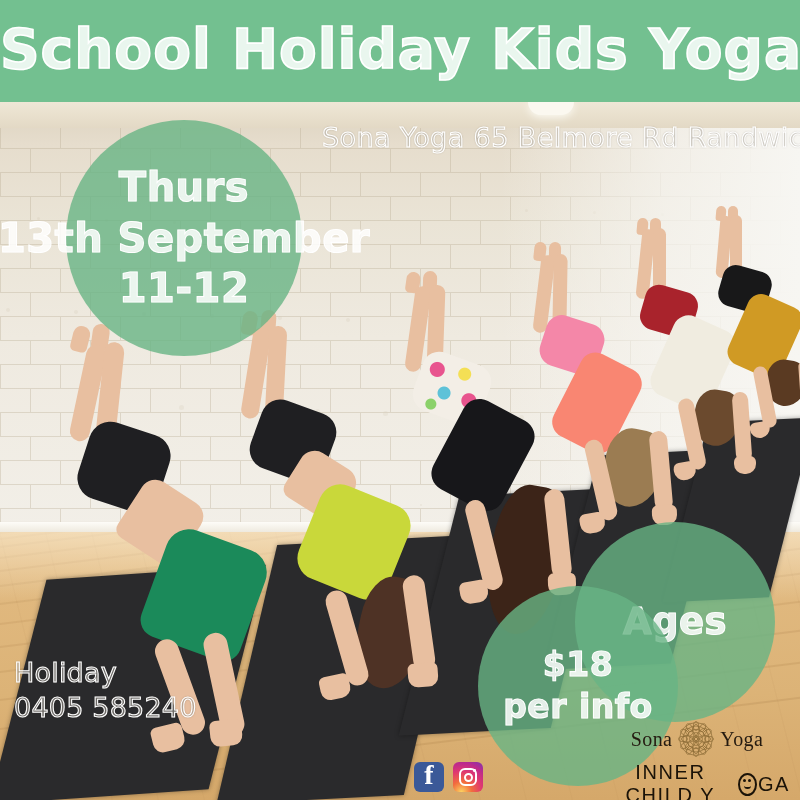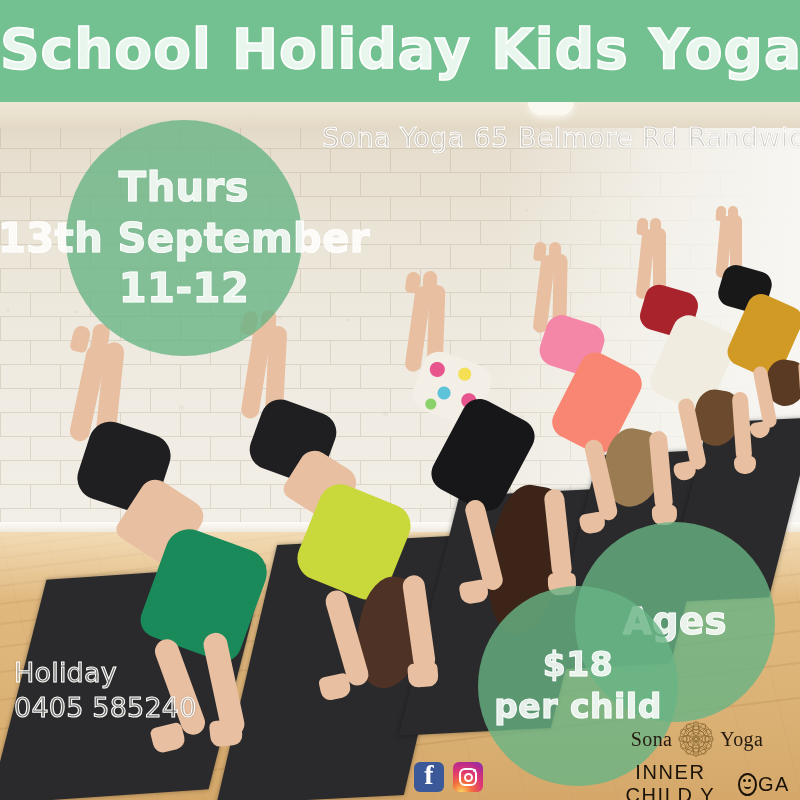--- a/index.html
+++ b/index.html
@@ -622,21 +622,21 @@
     <div class="circle-line">13th September</div>
     <div class="circle-line">11-12</div>
   </div>
 
   <div id="ages-circle" class="info-circle">
     <div class="circle-line">Ages</div>
   </div>
 
   <div id="price-circle" class="info-circle">
     <div class="circle-line">$18</div>
-    <div class="circle-line">per child</div>
+    <div class="circle-line">per info</div>
   </div>
 
   <div id="contact-block">
     <div class="contact-line">Holiday</div>
     <div class="contact-line">0405 585240</div>
   </div>
 
   <div id="social-icons">
     <div class="social-ico fb"></div>
     <div class="social-ico ig">

